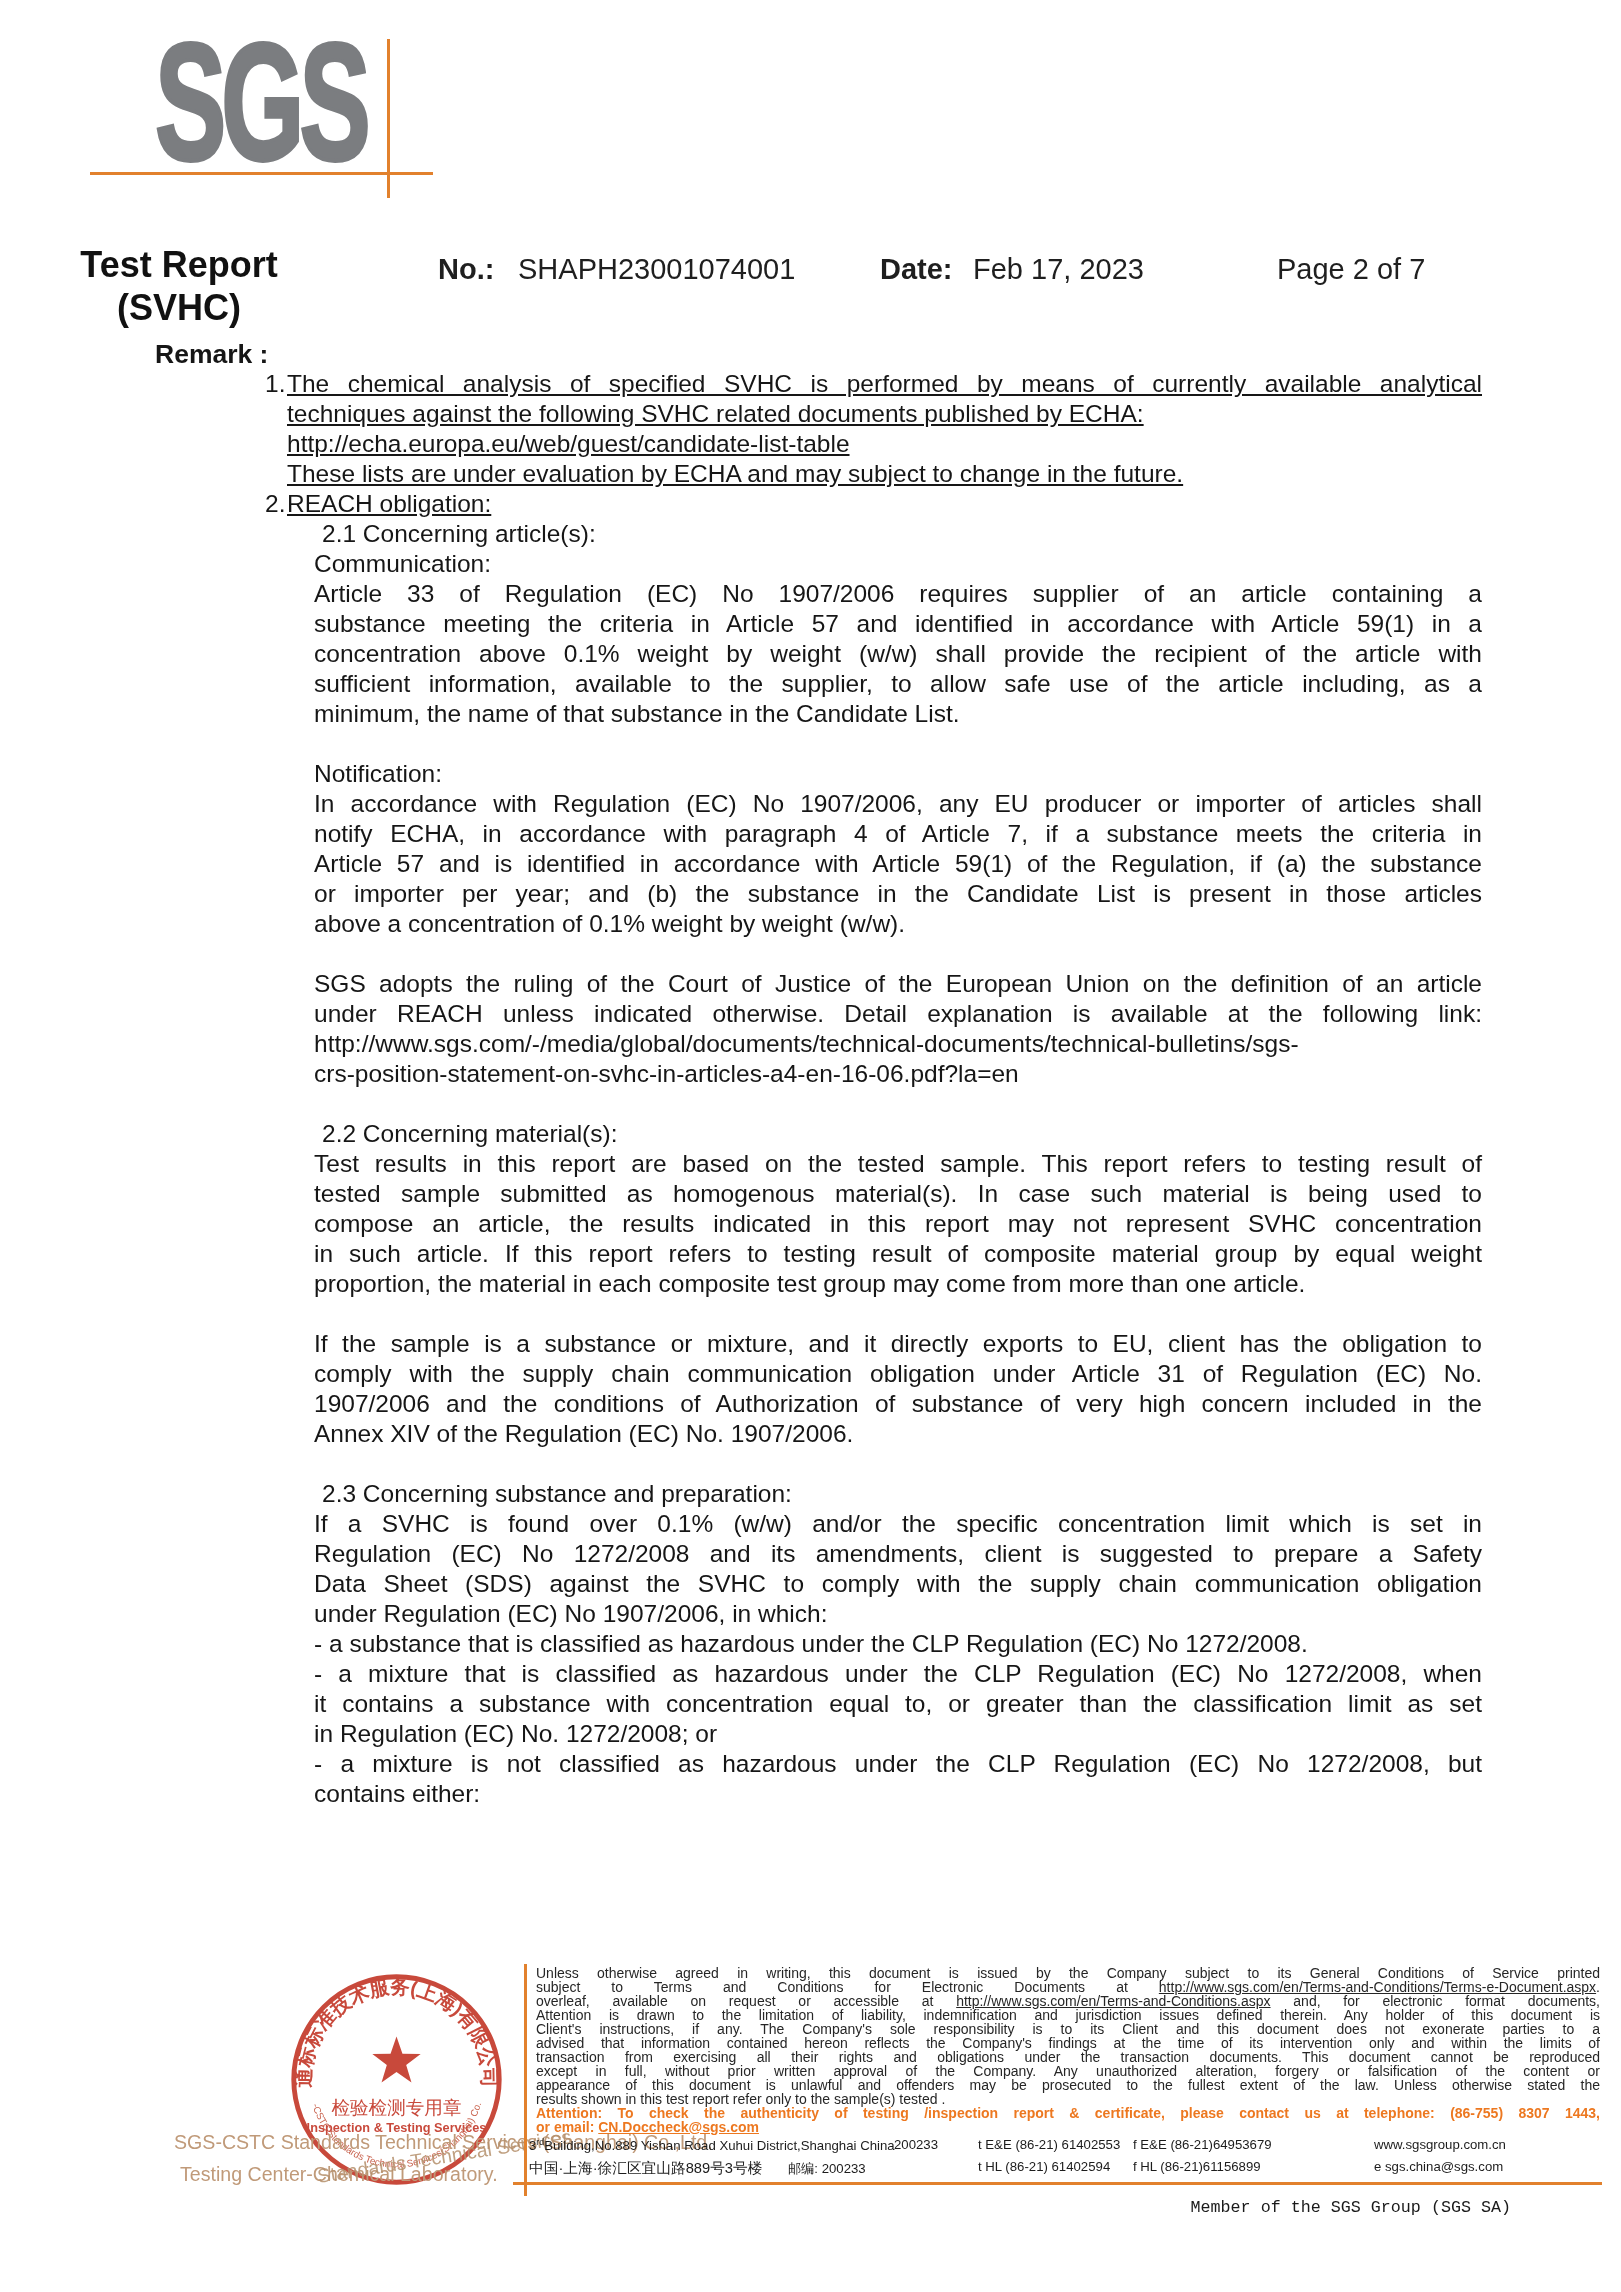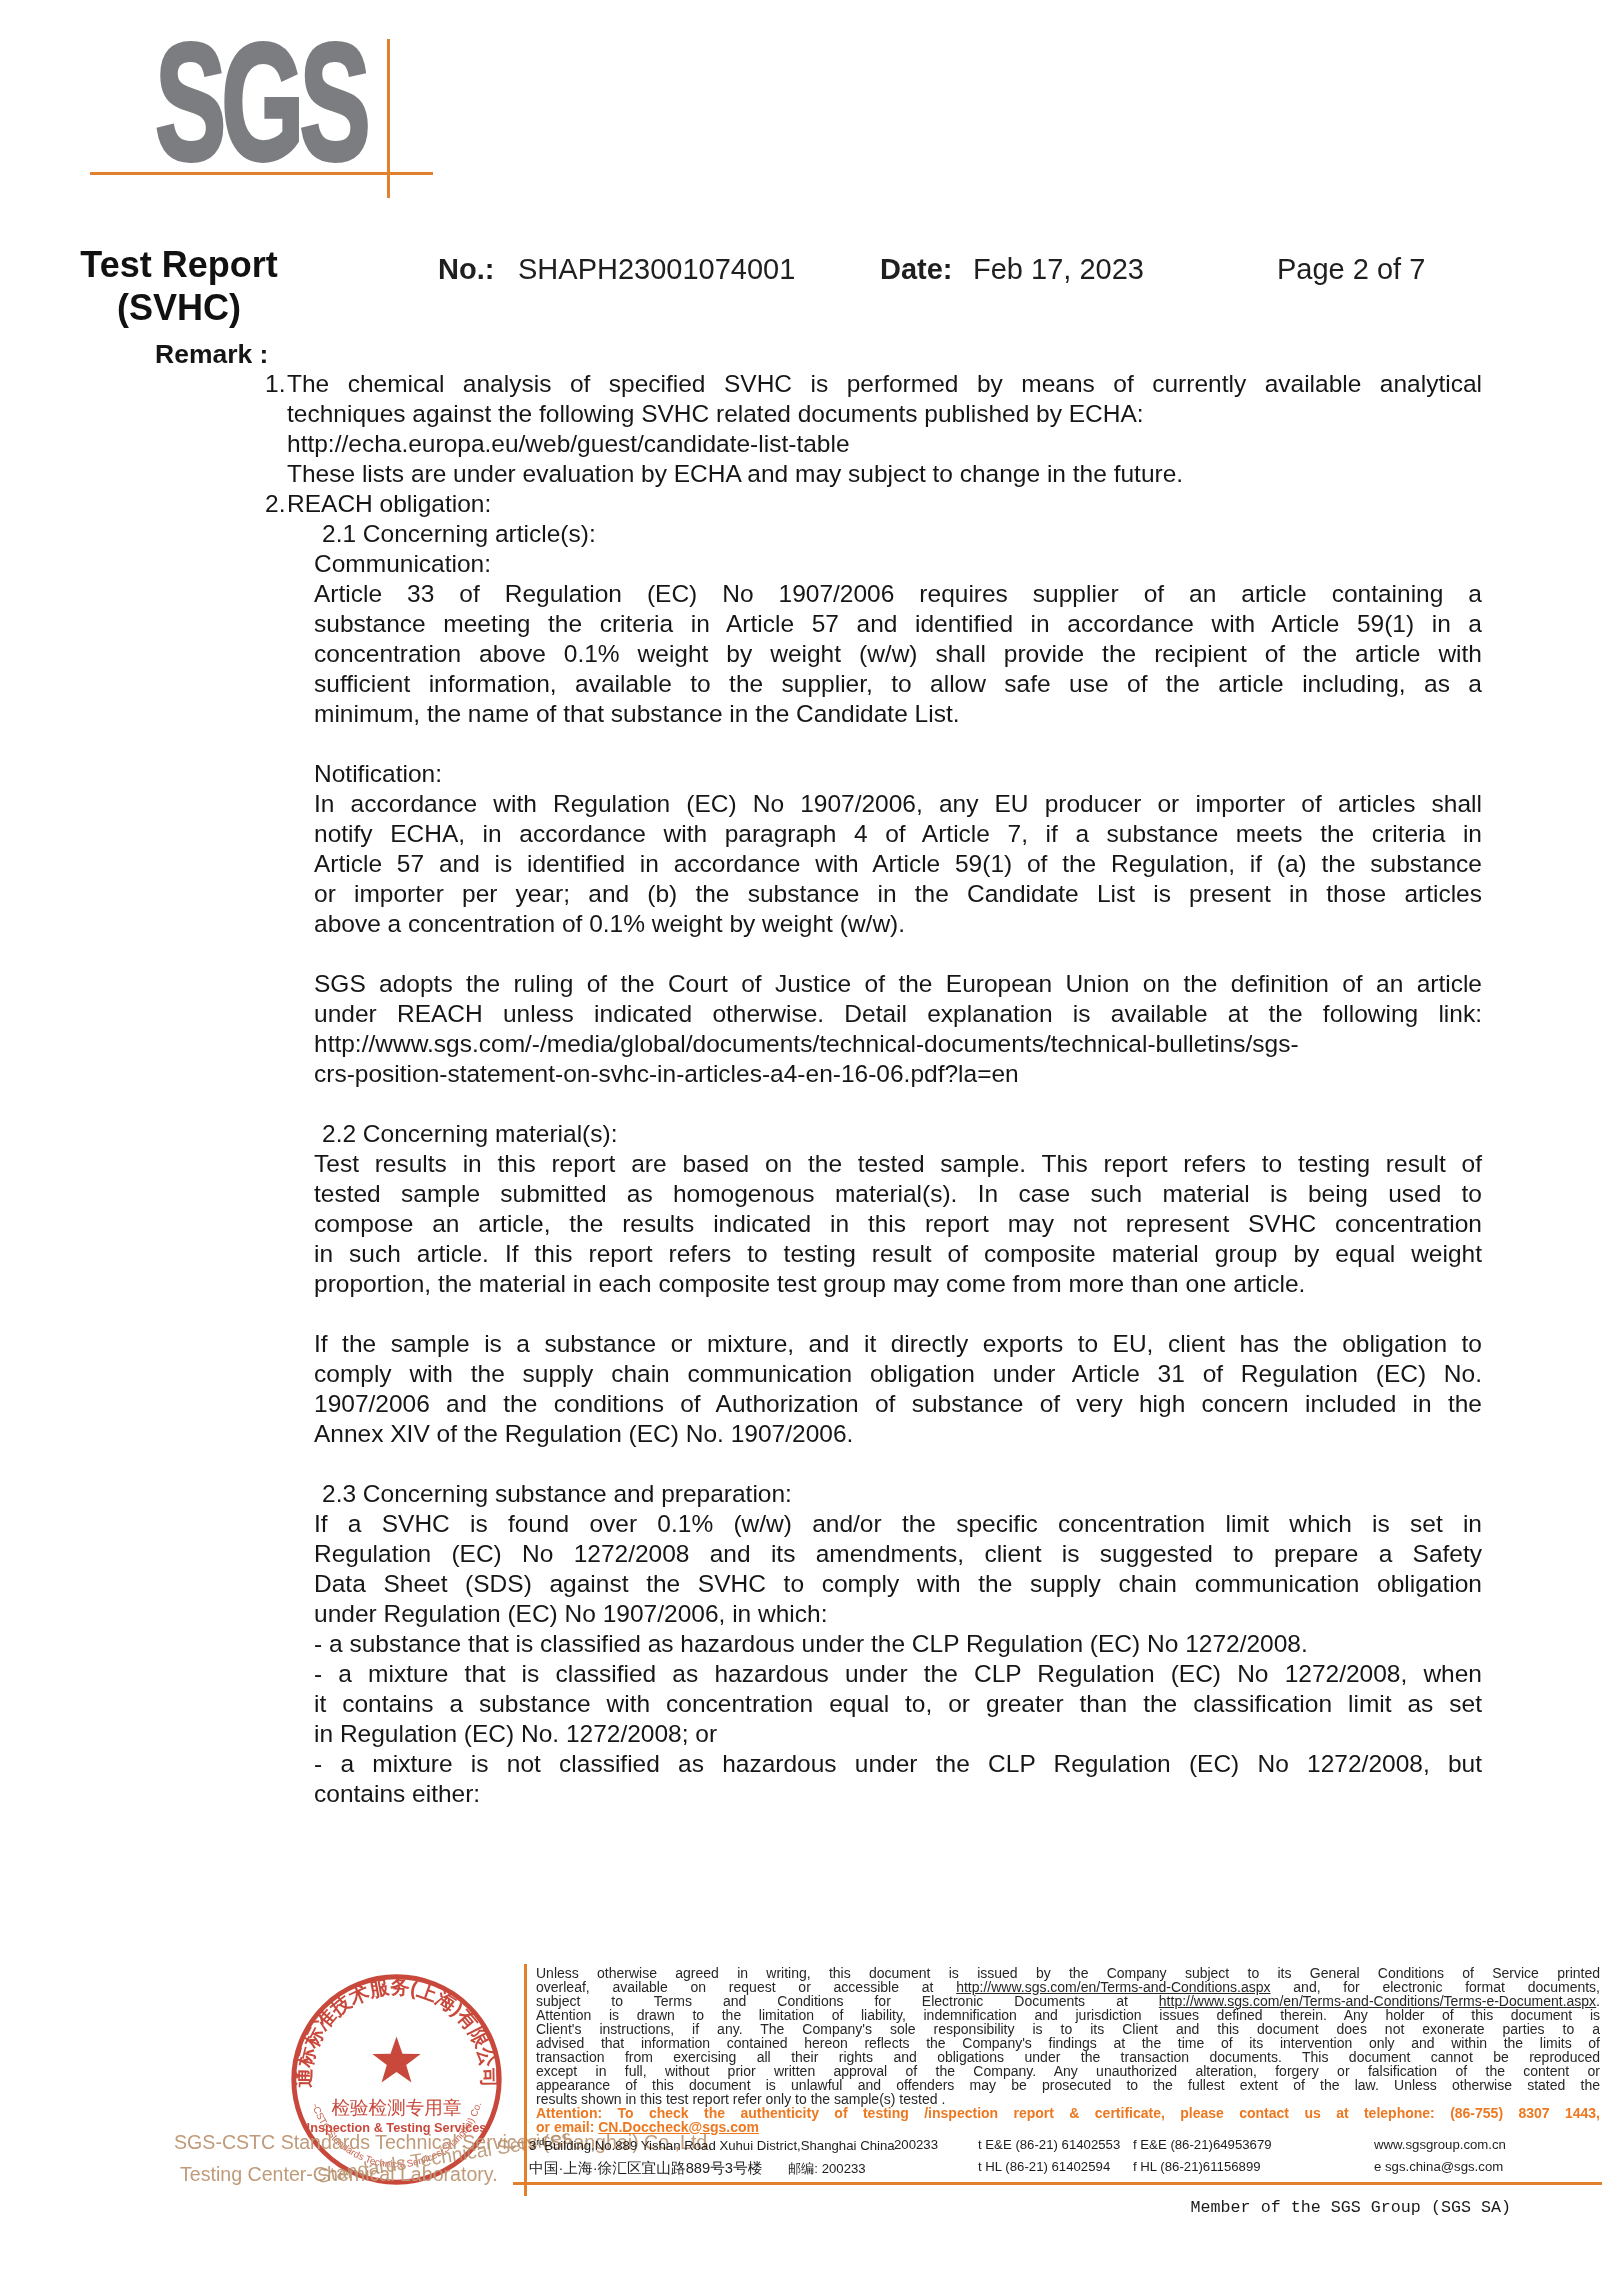--- a/index.html
+++ b/index.html
@@ -26,21 +26,21 @@
   .h-no-label{left:438px;} .h-no-value{left:518px;}
   .h-date-label{left:880px;} .h-date-value{left:973px;}
   .h-page{left:1277px;}
   
   .report-body{position:absolute; left:155px; top:339px; width:1327px;
     font-size:24.5px; line-height:30px; color:#161616;}
   .blk{position:relative;}
   .blk.gap{margin-top:30px;}
   .blk.remark{font-weight:bold; font-size:26.5px;}
   .blk .num{position:absolute; left:110px; top:0;}
-  .blk.item .btxt{margin-left:132px;}
+  .blk.item .btxt{margin-left:132px;text-decoration:underline;}
   .blk.sub .btxt{margin-left:159px;}
   .blk.h2 .btxt{margin-left:167px;}
   .ln.j{text-align:justify; text-align-last:justify;}
   
   .f-vline{position:absolute; left:524px; top:1964px; width:2.9px; height:232px; background:#e2812d;}
   .f-hline{position:absolute; left:513px; top:2182px; width:1089px; height:2.9px; background:#e2812d;}
   .terms-block{position:absolute; left:536px; top:1966px; width:1064px;
     font-size:14px; line-height:14px; color:#262626; letter-spacing:0px;}
   .tln{white-space:normal;}
   .tln.j{text-align:justify; text-align-last:justify;}
@@ -202,22 +202,22 @@
   </svg>
   <div class="tan tan1">SGS-CSTC Standards Technical Services (Shanghai) Co.,Ltd.</div>
   <div class="tan tan2">Testing Center-Chemical Laboratory.</div>
   <div class="tan tan3">Standards Technical Services</div>
 
   <div class="f-vline"></div>
   <div class="f-hline"></div>
 
   <div class="terms-block">
       <div class="tln j">Unless otherwise agreed in writing, this document is issued by the Company subject to its General Conditions of Service printed</div>
+      <div class="tln j">subject to Terms and Conditions for Electronic Documents at <u>http://www.sgs.com/en/Terms-and-Conditions/Terms-e-Document.aspx</u>.</div>
       <div class="tln j">overleaf, available on request or accessible at <u>http://www.sgs.com/en/Terms-and-Conditions.aspx</u> and, for electronic format documents,</div>
-      <div class="tln j">subject to Terms and Conditions for Electronic Documents at <u>http://www.sgs.com/en/Terms-and-Conditions/Terms-e-Document.aspx</u>.</div>
       <div class="tln j">Attention is drawn to the limitation of liability, indemnification and jurisdiction issues defined therein. Any holder of this document is</div>
       <div class="tln j">Client's instructions, if any. The Company's sole responsibility is to its Client and this document does not exonerate parties to a</div>
       <div class="tln j">advised that information contained hereon reflects the Company's findings at the time of its intervention only and within the limits of</div>
       <div class="tln j">transaction from exercising all their rights and obligations under the transaction documents. This document cannot be reproduced</div>
       <div class="tln j">except in full, without prior written approval of the Company. Any unauthorized alteration, forgery or falsification of the content or</div>
       <div class="tln j">appearance of this document is unlawful and offenders may be prosecuted to the fullest extent of the law. Unless otherwise stated the</div>
       <div class="tln">results shown in this test report refer only to the sample(s) tested .</div>
       <div class="tln j o">Attention: To check the authenticity of testing /inspection report &amp; certificate, please contact us at telephone: (86-755) 8307 1443,</div>
       <div class="tln o">or email: <u>CN.Doccheck@sgs.com</u></div>
     </div>

